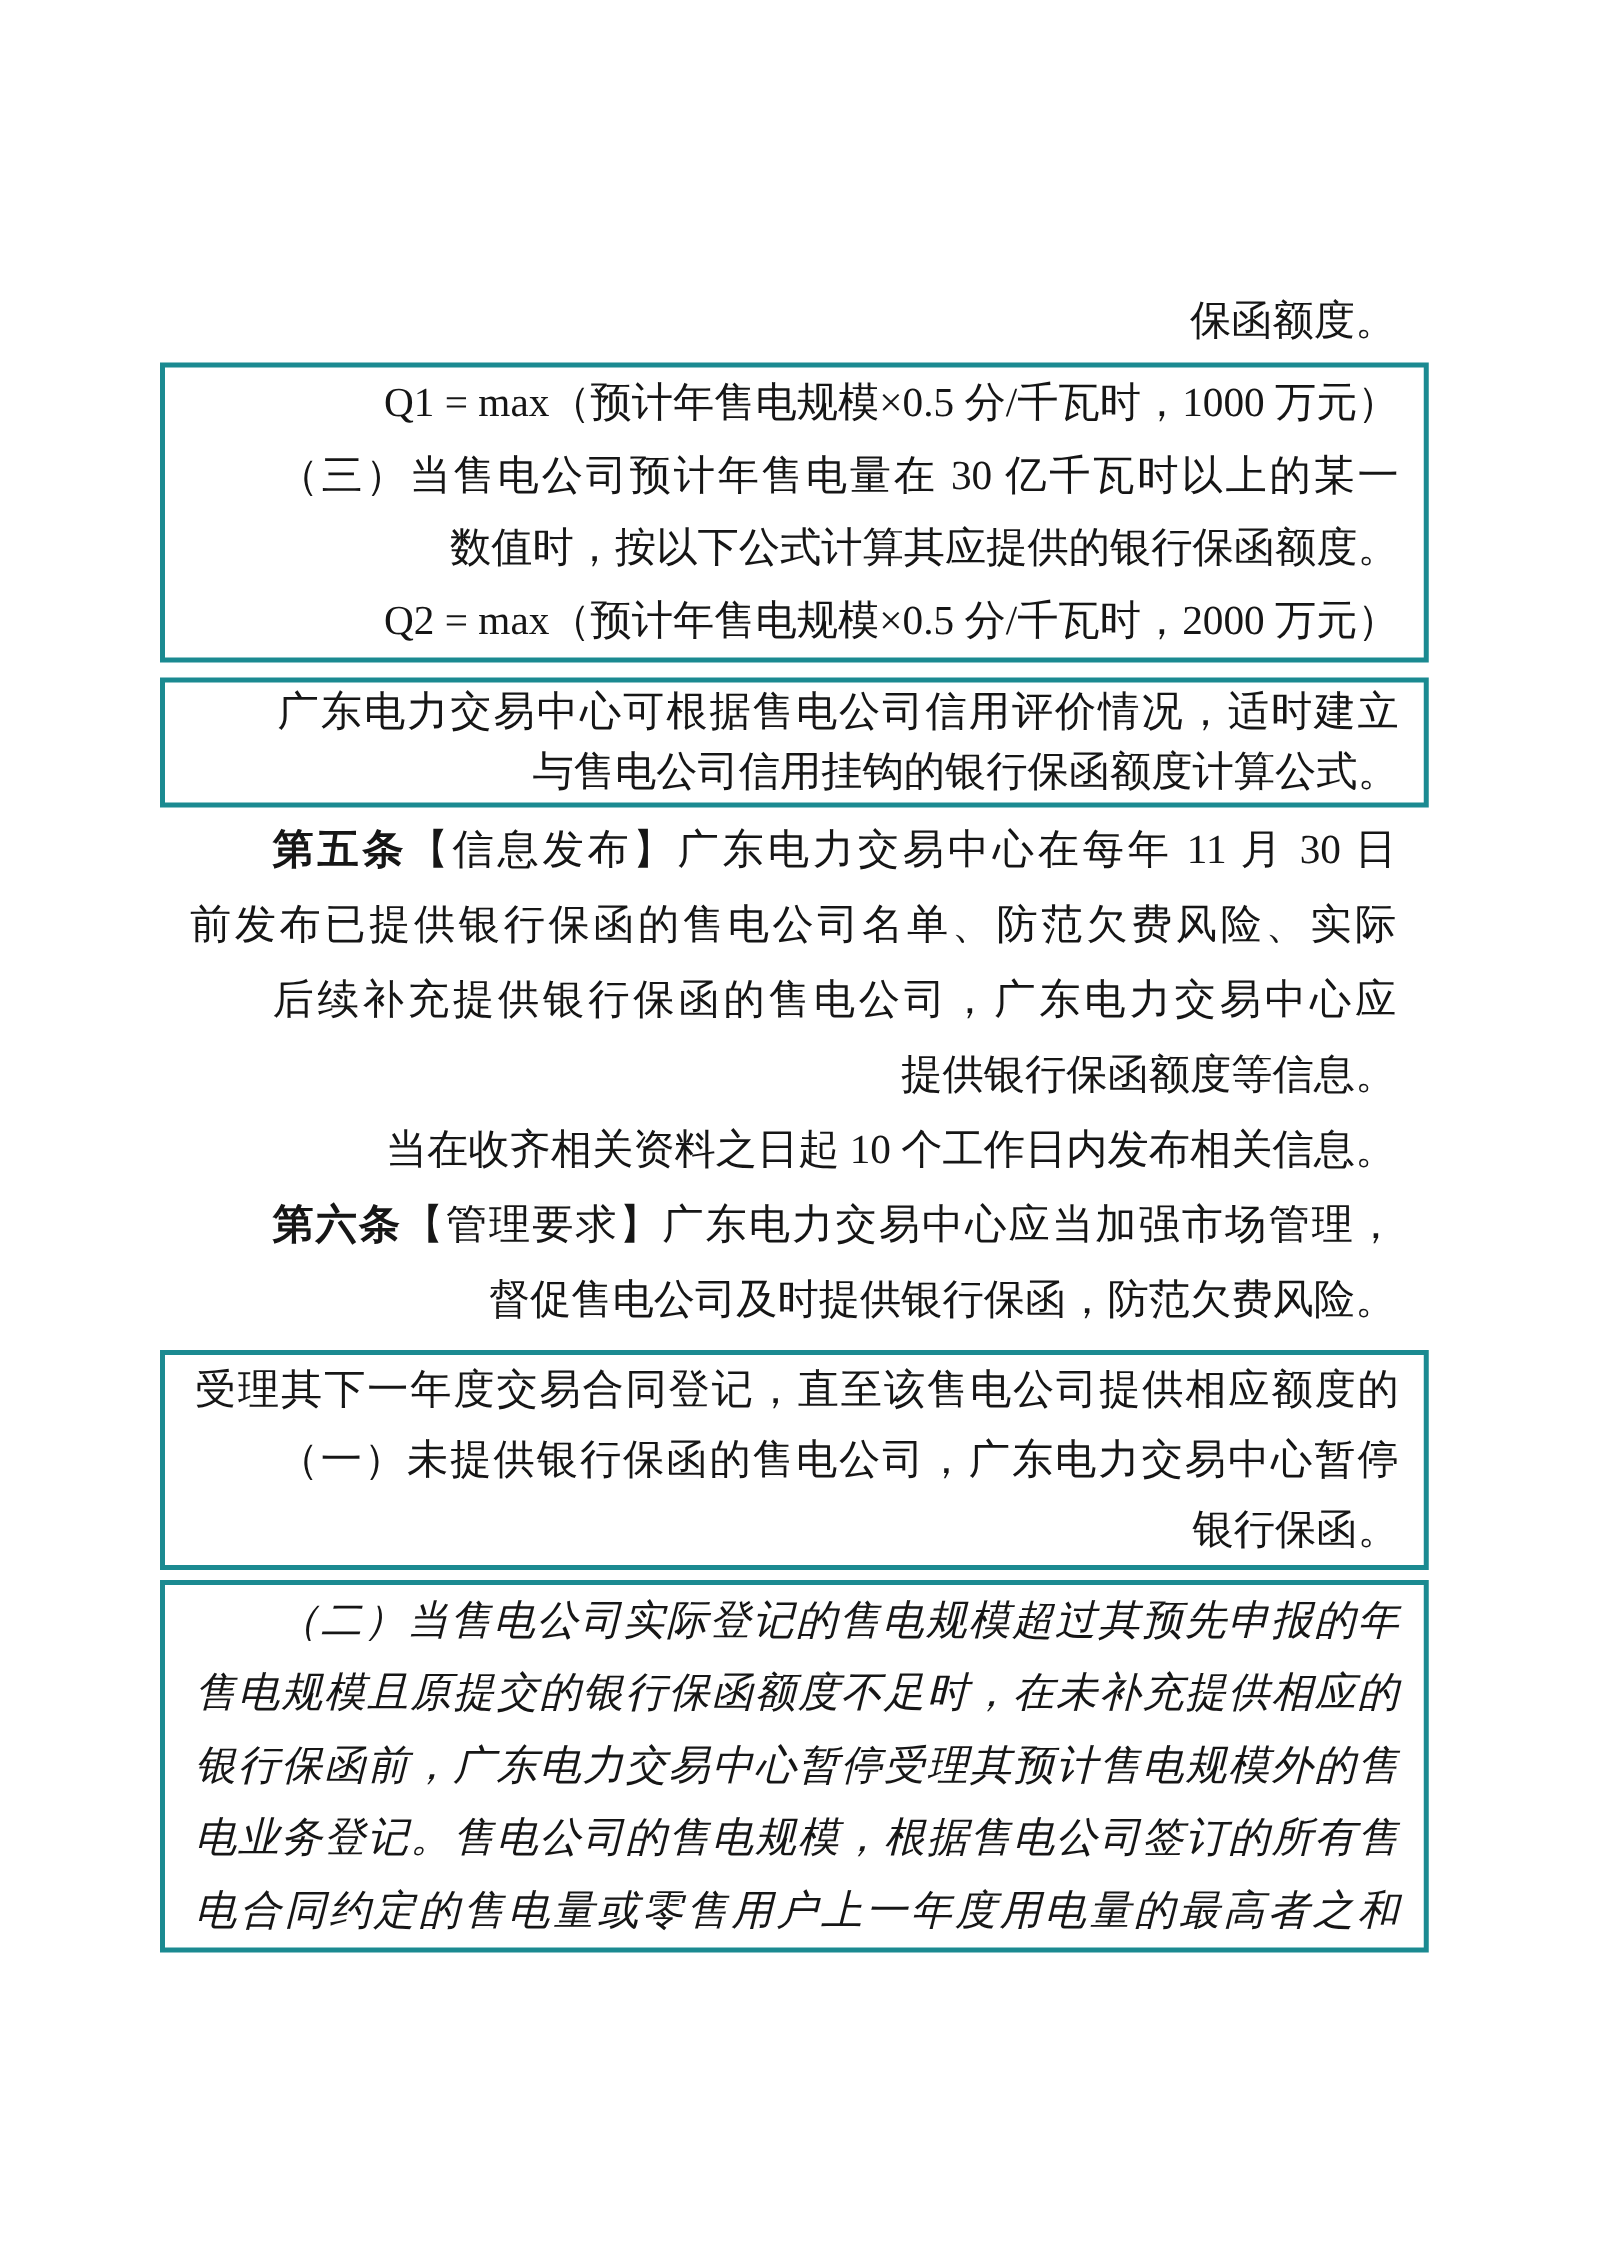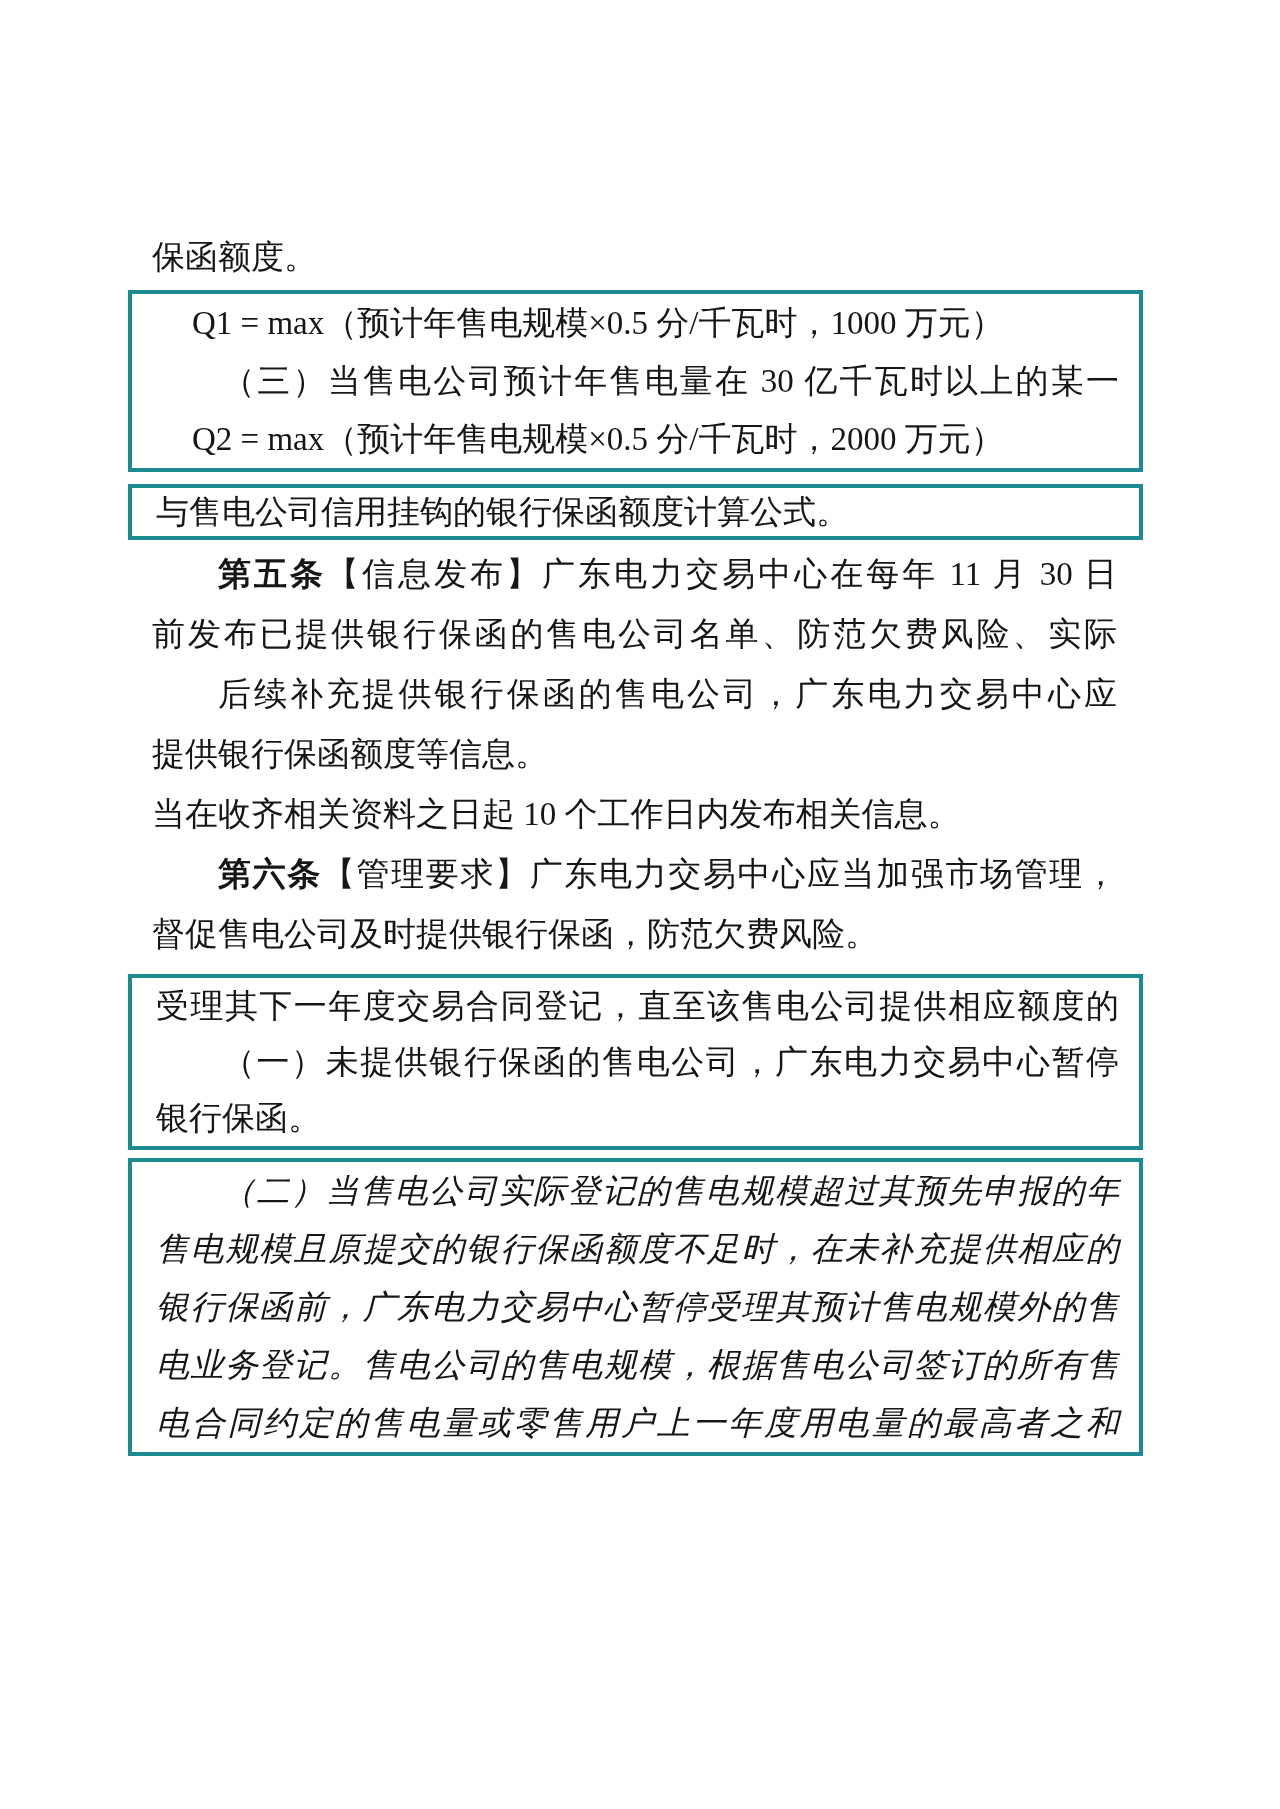--- a/index.html
+++ b/index.html
@@ -12,21 +12,21 @@
     box-sizing:content-box;
     width:1015px;
     margin-left:128px;
     padding-top:227px;
   }
   .line{
     font-size:33px;
     white-space:normal;
   }
   .j{text-align:justify;text-align-last:justify;}
-  .nat{text-align:left;}
+  .nat{text-align:right;margin-left:18px;}
   .ind2{text-indent:66px;}
   .ind1{text-indent:36px;}
   .plain{margin:0 26px 0 24px;}
   .tealbox{
     box-sizing:border-box;
     width:1015px;
     border:4px solid #1b8a91;
     padding:0 20px 0 24px;
     background:#ffffff;
   }
@@ -43,23 +43,25 @@
 </head>
 <body>
 
 <div id="doc">
     <div class="plain blk-0">
       <div class="line nat"><span>保函额度。</span></div>
     </div>
     <div class="tealbox blk-1" style="border-color: rgb(27, 138, 145);">
       <div class="line nat ind1"><span>Q1 = max（预计年售电规模×0.5 分/千瓦时，1000 万元）</span></div>
       <div class="line j ind2"><span>（三）当售电公司预计年售电量在 30 亿千瓦时以上的某一</span></div>
+      <div class="line nat"><span>数值时，按以下公式计算其应提供的银行保函额度。</span></div>
       <div class="line nat ind1"><span>Q2 = max（预计年售电规模×0.5 分/千瓦时，2000 万元）</span></div>
     </div>
     <div class="tealbox blk-2" style="border-color: rgb(27, 138, 145);">
+      <div class="line j ind2"><span>广东电力交易中心可根据售电公司信用评价情况，适时建立</span></div>
       <div class="line nat"><span>与售电公司信用挂钩的银行保函额度计算公式。</span></div>
     </div>
     <div class="plain blk-3">
       <div class="line j ind2"><b>第五条</b><span>【信息发布】广东电力交易中心在每年 11 月 30 日</span></div>
       <div class="line j"><span>前发布已提供银行保函的售电公司名单、防范欠费风险、实际</span></div>
       <div class="line j ind2"><span>后续补充提供银行保函的售电公司，广东电力交易中心应</span></div>
       <div class="line nat"><span>提供银行保函额度等信息。</span></div>
       <div class="line nat"><span>当在收齐相关资料之日起 10 个工作日内发布相关信息。</span></div>
     </div>
     <div class="plain blk-4">

